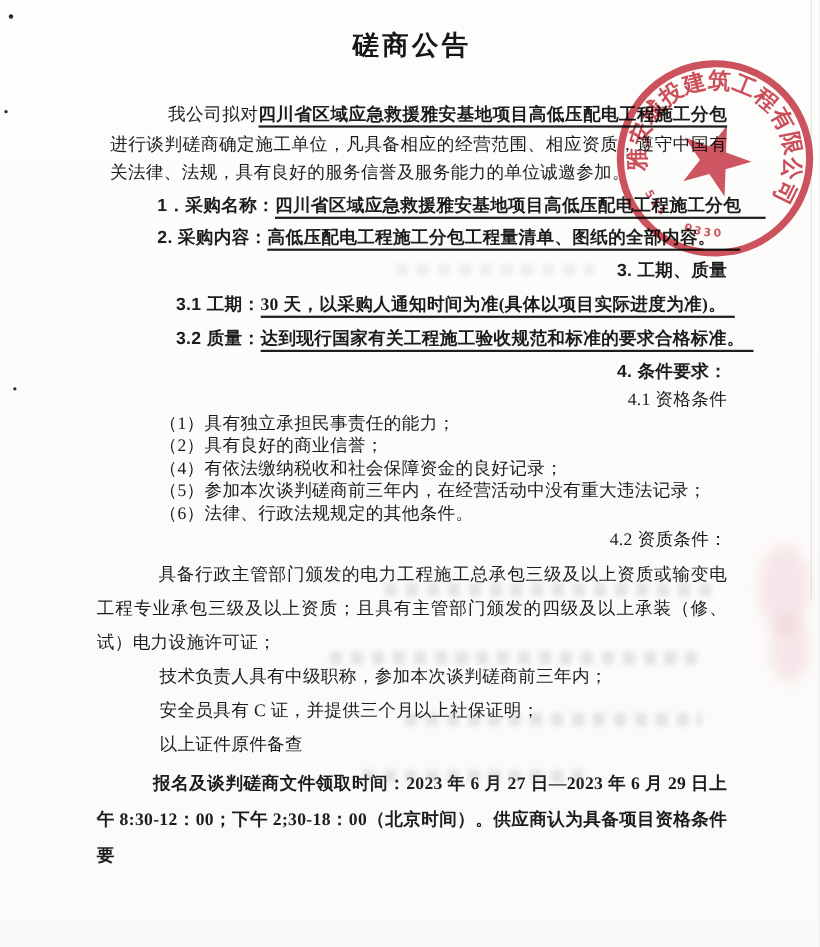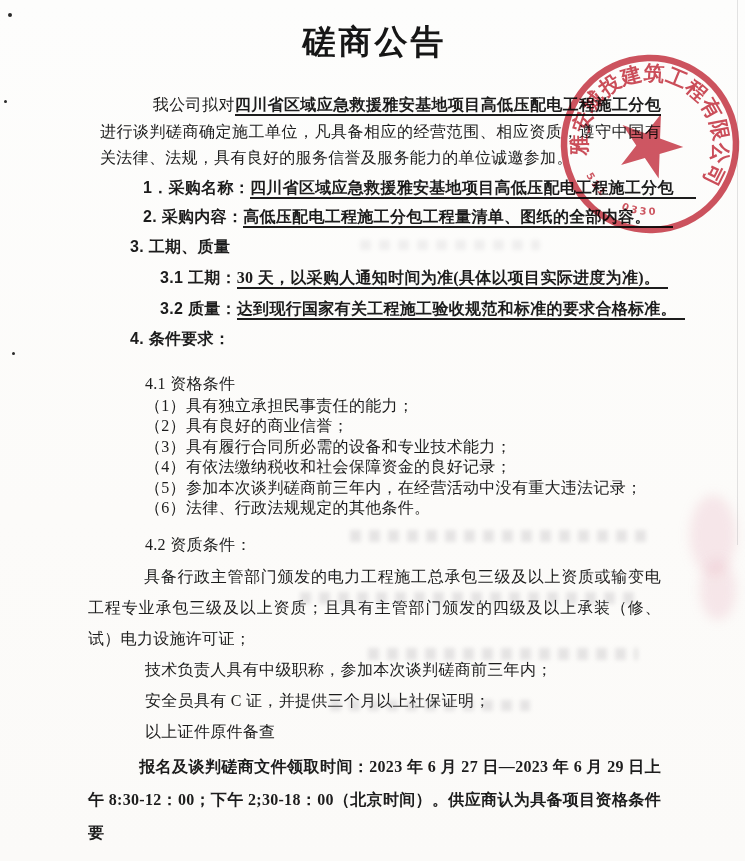--- a/index.html
+++ b/index.html
@@ -9,32 +9,32 @@
     background:linear-gradient(180deg,#fdfdfc 0%,#fcfbf9 60%,#fbfaf8 100%);
     box-sizing:border-box;padding:16px 84px 0 88px;
     font-family:"Liberation Serif","DejaVu Serif",serif;
     font-size:16px;color:#1c1c1c;letter-spacing:.3px;
   }
   .lbl{font-family:"Liberation Sans","DejaVu Sans",sans-serif;font-weight:700;}
   .vb{font-weight:700;}
   .ul{border-bottom:2px solid #1d1d1d;padding-bottom:1px;}
   h1.title{
     margin:4px 0 0 0;height:46px;line-height:44px;text-align:center;
-    font-size:33px;font-weight:700;letter-spacing:3px;color:#161616;
+    font-size:24px;font-weight:700;letter-spacing:3px;color:#161616;
   }
   .intro{margin:26px 0 0 12px;line-height:26.5px;text-align:justify;text-indent:3.3em;}
   .row{line-height:26px;white-space:nowrap;}
   .item{margin:3px 0 0 0;padding-left:55px;}
   .item .ul{padding-right:22px;}
-  .sec{margin:4px 0 0 0;padding-left:42px;}
+  .sec{margin:4px 0 0 0;padding-left:42px;text-align:right;}
   .sub{margin:5px 0 0 0;padding-left:72px;}
   .sub .ul{padding-right:8px;}
-  .s41t{margin:20px 0 0 0;padding-left:57px;line-height:23px;}
+  .s41t{margin:0 0 0 0;padding-left:57px;line-height:23px;text-align:right;}
   .qlist{margin:1px 0 0 0;padding-left:57px;line-height:20.5px;}
-  .s42t{margin:13px 0 0 0;padding-left:57px;line-height:26px;}
+  .s42t{margin:0 0 0 0;padding-left:57px;line-height:26px;text-align:right;}
   .wide{margin:3px 0 0 0;line-height:31px;text-align:justify;text-indent:3.5em;}
   .oneline{margin:0;line-height:31px;padding-left:57px;white-space:nowrap;}
   .footer{margin:3px 0 0 0;line-height:33px;text-align:justify;text-indent:3.2em;}
   
   .seal{position:absolute;left:550px;top:44px;mix-blend-mode:multiply;opacity:.9;
         filter:blur(.3px);pointer-events:none;}
   
   .ghost{position:absolute;filter:blur(2.2px);opacity:.5;pointer-events:none;
     background:repeating-linear-gradient(90deg,rgba(125,122,130,.35) 0 11px,rgba(125,122,130,0) 11px 19px);}
   .pink-smudge{position:absolute;filter:blur(6px);background:rgba(224,140,160,.18);border-radius:50%;pointer-events:none;}
@@ -60,21 +60,20 @@
 
   <div class="row sub"><span class="lbl">3.2 质量：</span><span class="ul vb">达到现行国家有关工程施工验收规范和标准的要求合格标准。</span></div>
 
   <div class="row sec lbl">4. 条件要求：</div>
 
   <div class="s41t">4.1 资格条件</div>
 
   <div class="qlist">
     <div>（1）具有独立承担民事责任的能力；</div>
     <div>（2）具有良好的商业信誉；</div>
-    <div>（3）具有履行合同所必需的设备和专业技术能力；</div>
     <div>（4）有依法缴纳税收和社会保障资金的良好记录；</div>
     <div>（5）参加本次谈判磋商前三年内，在经营活动中没有重大违法记录；</div>
     <div>（6）法律、行政法规规定的其他条件。</div>
   </div>
 
   <div class="s42t">4.2 资质条件：</div>
 
   <p class="wide">具备行政主管部门颁发的电力工程施工总承包三级及以上资质或输变电工程专业承包三级及以上资质；且具有主管部门颁发的四级及以上承装（修、试）电力设施许可证；</p>
 
   <div class="oneline">技术负责人具有中级职称，参加本次谈判磋商前三年内；</div>

